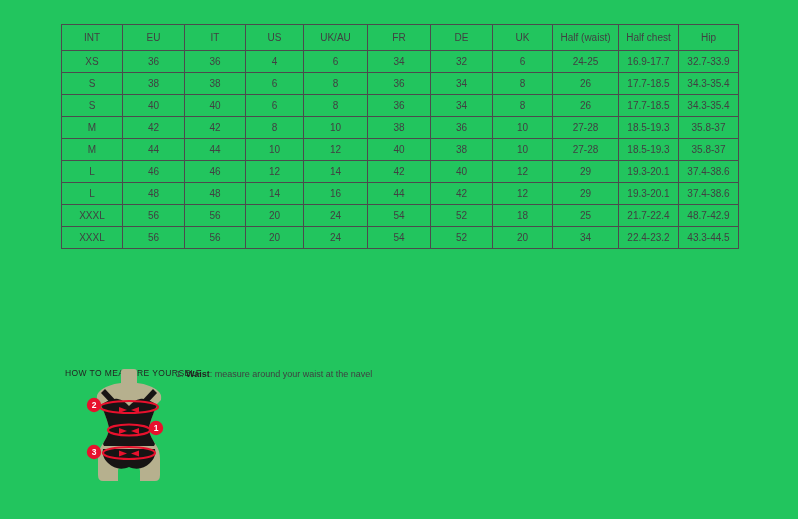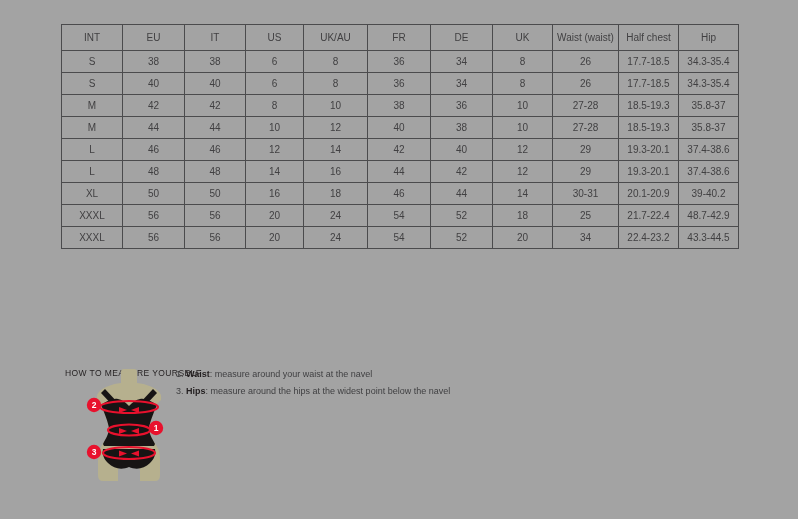--- a/index.html
+++ b/index.html
@@ -1,18 +1,18 @@
 <!DOCTYPE html>
 <html><head>
 <meta charset="utf-8">
 <style>
   * { margin:0; padding:0; box-sizing:border-box; }
   html,body { background:#ffffff; }
   .page {
-    position:relative; width:798px; height:519px; background:#a3a3a3;
+    position:relative; width:798px; height:519px; background:#22c55e;
     font-family:"Liberation Sans", sans-serif; color:#414042; overflow:hidden;
   }
   table.size-chart {
     position:absolute; left:61px; top:24px; width:677px;
     border-collapse:collapse; table-layout:fixed;
   }
   table.size-chart th, table.size-chart td {
     border:1px solid #4b4b4d; text-align:center; vertical-align:middle;
     font-size:10px; color:#414042; white-space:nowrap; font-weight:400;
     overflow:hidden;
@@ -52,26 +52,39 @@
     <thead>
       <tr>
           <th>INT</th>
           <th>EU</th>
           <th>IT</th>
           <th>US</th>
           <th>UK/AU</th>
           <th>FR</th>
           <th>DE</th>
           <th>UK</th>
-          <th>Waist (waist)</th>
+          <th>Half (waist)</th>
           <th>Half chest</th>
           <th>Hip</th>
         </tr>
     </thead>
     <tbody>
+        <tr>
+          <td>XS</td>
+          <td>36</td>
+          <td>36</td>
+          <td>4</td>
+          <td>6</td>
+          <td>34</td>
+          <td>32</td>
+          <td>6</td>
+          <td>24-25</td>
+          <td>16.9-17.7</td>
+          <td>32.7-33.9</td>
+        </tr>
         <tr>
           <td>S</td>
           <td>38</td>
           <td>38</td>
           <td>6</td>
           <td>8</td>
           <td>36</td>
           <td>34</td>
           <td>8</td>
           <td>26</td>
@@ -135,33 +148,20 @@
           <td>48</td>
           <td>48</td>
           <td>14</td>
           <td>16</td>
           <td>44</td>
           <td>42</td>
           <td>12</td>
           <td>29</td>
           <td>19.3-20.1</td>
           <td>37.4-38.6</td>
-        </tr>
-        <tr>
-          <td>XL</td>
-          <td>50</td>
-          <td>50</td>
-          <td>16</td>
-          <td>18</td>
-          <td>46</td>
-          <td>44</td>
-          <td>14</td>
-          <td>30-31</td>
-          <td>20.1-20.9</td>
-          <td>39-40.2</td>
         </tr>
         <tr>
           <td>XXXL</td>
           <td>56</td>
           <td>56</td>
           <td>20</td>
           <td>24</td>
           <td>54</td>
           <td>52</td>
           <td>18</td>
@@ -228,16 +228,15 @@
     <circle cx="19" cy="37" r="7.2" fill="#e8112d"></circle>
     <text x="19" y="40.2" text-anchor="middle" font-size="8.5" font-weight="bold" fill="#ffffff">2</text>
     <circle cx="81" cy="60" r="7.2" fill="#e8112d"></circle>
     <text x="81" y="63.2" text-anchor="middle" font-size="8.5" font-weight="bold" fill="#ffffff">1</text>
     <circle cx="19" cy="84" r="7.2" fill="#e8112d"></circle>
     <text x="19" y="87.2" text-anchor="middle" font-size="8.5" font-weight="bold" fill="#ffffff">3</text>
   </svg>
 
   <ol class="measure-list">
       <li><span>1. </span><b>Waist</b><span>: measure around your waist at the navel</span></li>
-      <li><span>3. </span><b>Hips</b><span>: measure around the hips at the widest point below the navel</span></li>
     </ol>
 
 </div>
 
 </body></html>

